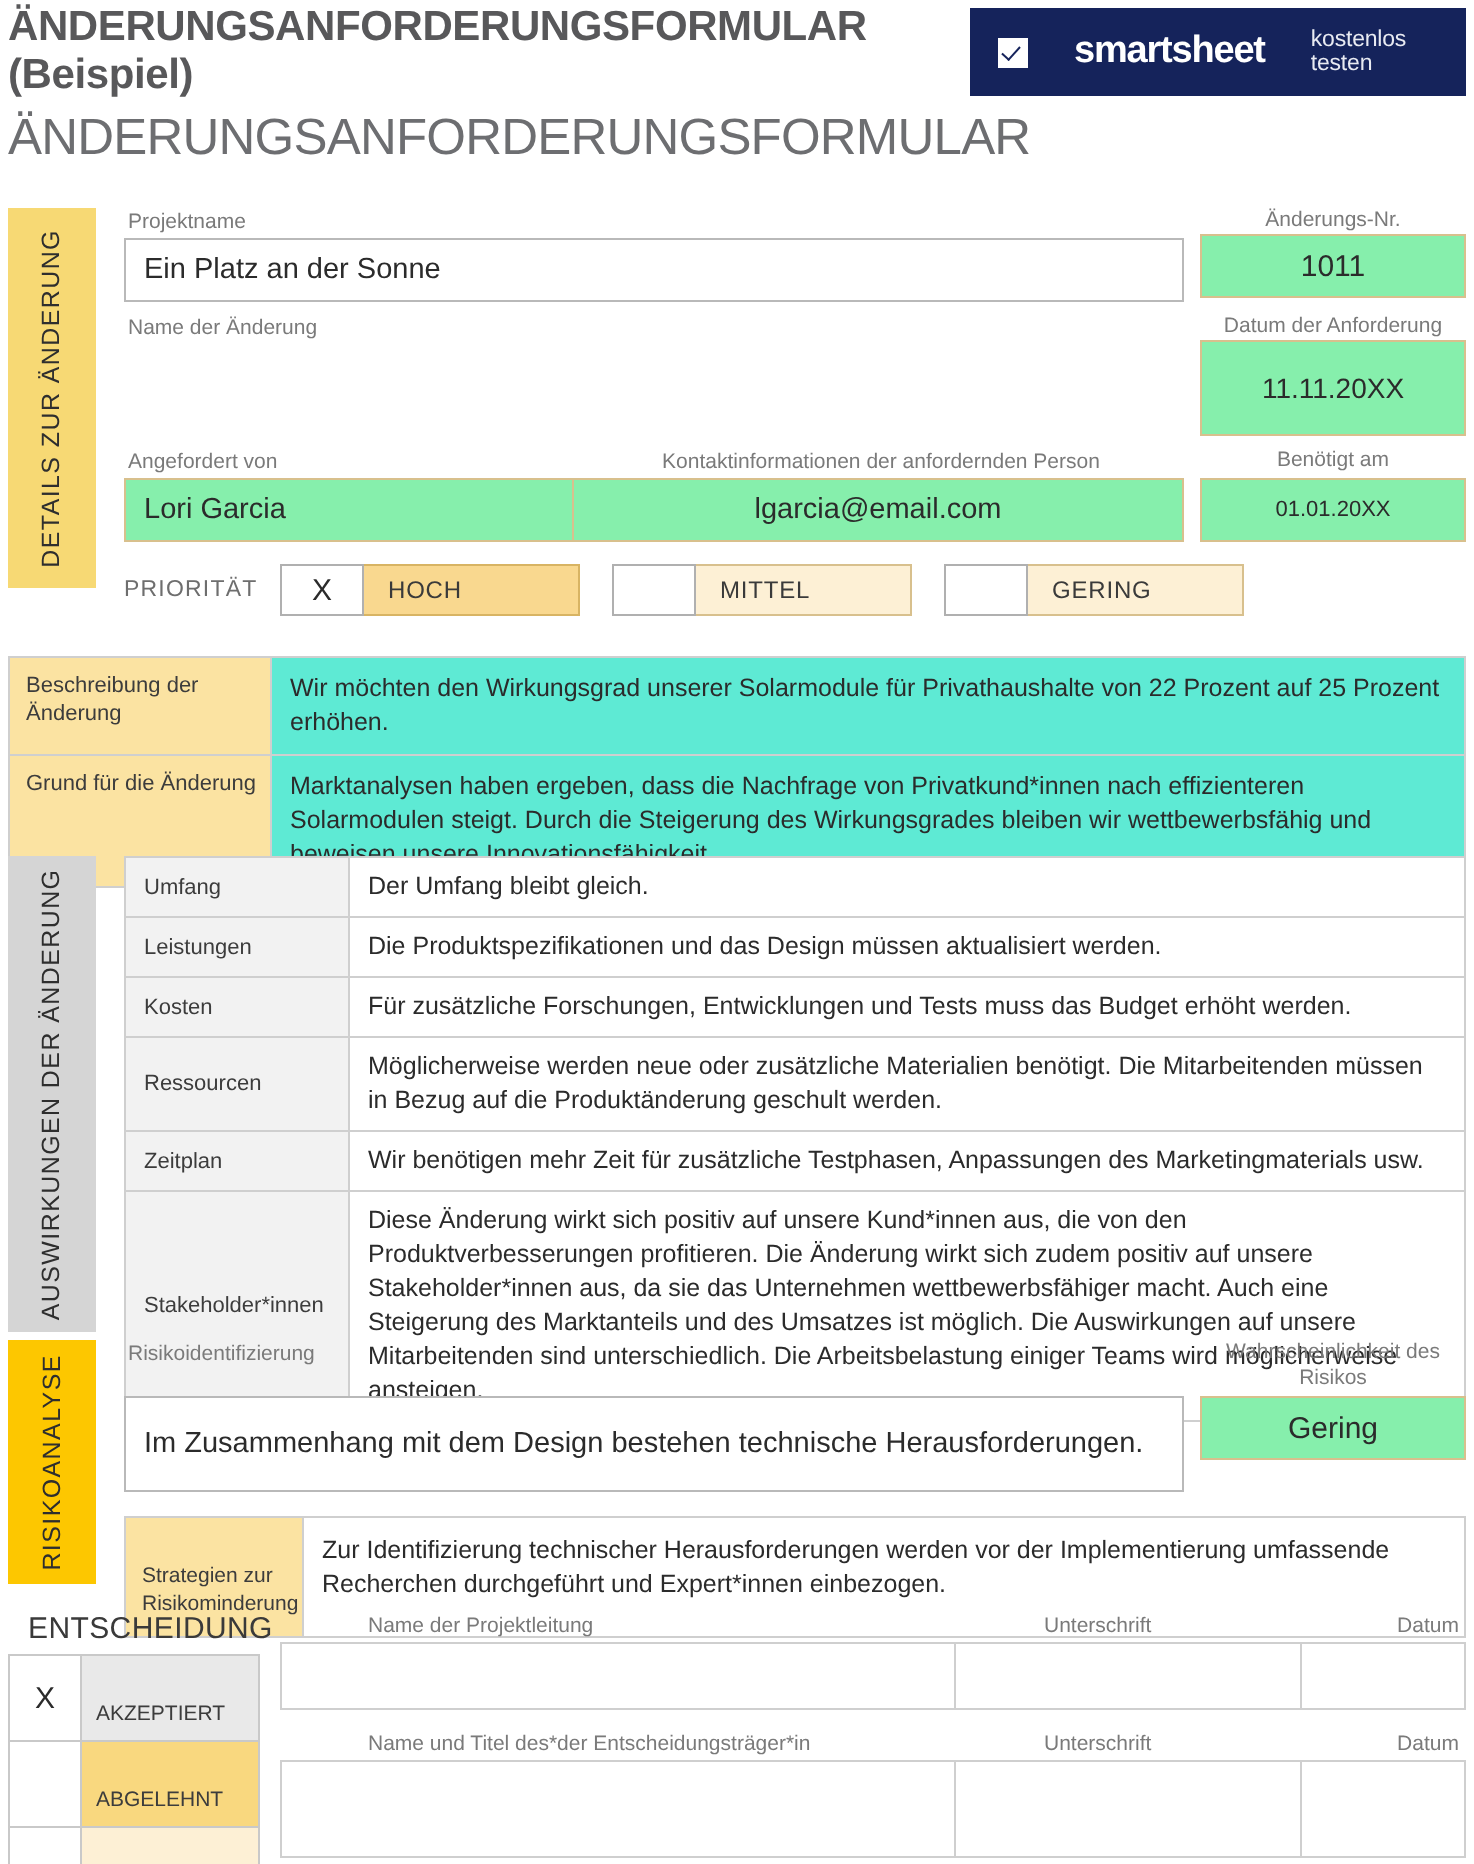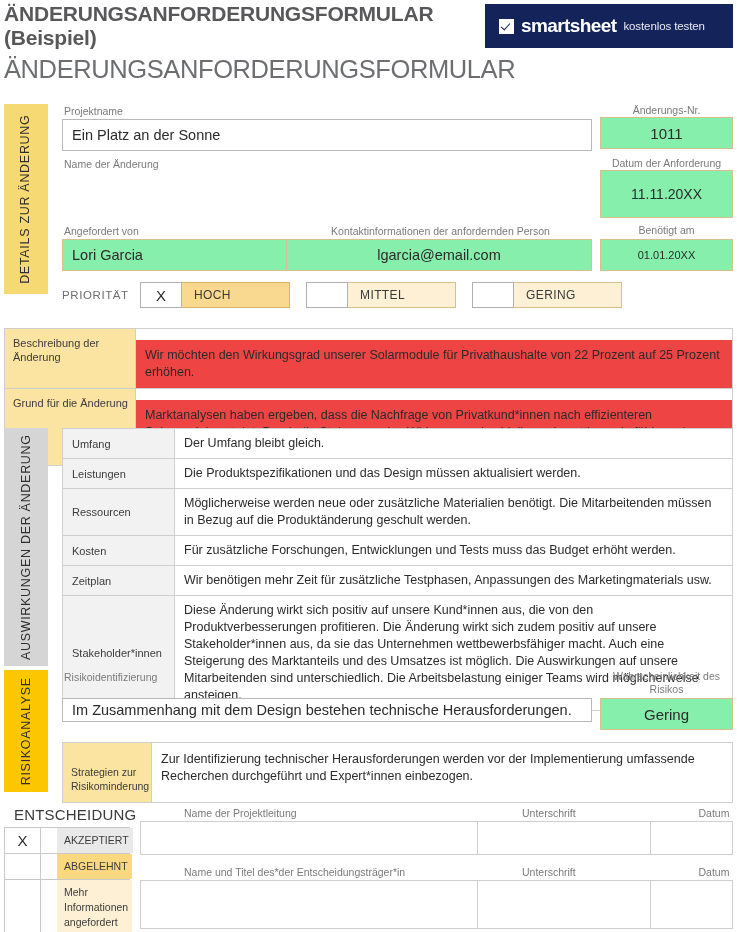--- a/index.html
+++ b/index.html
@@ -20,21 +20,21 @@
     color: #58585a; letter-spacing: -0.2px;
   }
   .title-sub {
     position: absolute; left: 4px; top: 57px;
     font-size: 25.5px; color: #6d6e71; letter-spacing: -0.4px;
     line-height: 1; white-space: nowrap;
   }
   .logo {
     position: absolute; right: 4px; top: 4px;
     width: 248px; height: 44px; background: #15235b;
-    display: flex; align-items: center; padding-left: 14px; gap: 7px;
+    display: flex; align-items: center; padding-left: 14px; gap: 23px;
   }
   .logo-check {
     width: 15px; height: 15px; background: #ffffff; position: relative;
     flex: none;
   }
   .logo-check::after {
     content: ""; position: absolute; left: 4px; top: 2px;
     width: 4px; height: 8px; border: solid #15235b;
     border-width: 0 1.8px 1.8px 0; transform: rotate(42deg);
   }
@@ -94,22 +94,22 @@
   
   .desc { position: absolute; left: 4px; top: 328px; width: 729px; }
   .desc-row { display: flex; border: 1px solid #cfcfcf; border-bottom: none; }
   .desc-row:last-child { border-bottom: 1px solid #cfcfcf; }
   .desc-lab {
     width: 131px; flex: none; background: #fbe3a2;
     font-size: 11px; color: #3c3c3c; line-height: 14px;
     padding: 7px 0 7px 8px; border-right: 1px solid #cfcfcf;
   }
   .desc-val {
-    flex: 1; background: #ef4444; font-size: 12.5px; color: #2b2b2b;
-    line-height: 17px; padding: 7px 10px 7px 9px; margin-top: 11px;
+    flex: 1; background: #5eead4; font-size: 12.5px; color: #2b2b2b;
+    line-height: 17px; padding: 7px 10px 7px 9px;
   }
 
   
   .impacts { position: absolute; left: 0; top: 428px; width: 737px; }
   .impacts .rail { top: 0; height: 238px; }
   .imp-table { position: absolute; left: 62px; top: 0; width: 671px; border: 1px solid #cfcfcf; border-bottom: none; }
   .imp-row { display: flex; border-bottom: 1px solid #cfcfcf; }
   .imp-lab {
     width: 112px; flex: none; background: #f2f2f2;
     font-size: 11px; color: #3c3c3c; padding: 0 0 0 9px;
@@ -140,21 +140,21 @@
   .dec-left { position: absolute; left: 4px; top: 0; width: 126px; }
   .dec-title { font-size: 15px; color: #3a3a3a; letter-spacing: 0.2px; padding-left: 10px; }
   .dec-tbl { margin-top: 4px; border: 1px solid #c9c9c9; }
   .dec-row { display: flex; border-bottom: 1px solid #c9c9c9; }
   .dec-row:last-child { border-bottom: none; }
   .dec-chk {
     width: 36px; flex: none; border-right: 1px solid #c9c9c9;
     display: flex; align-items: center; justify-content: center;
     font-size: 15px; color: #2b2b2b; background: #fff;
   }
-  .dec-name { flex: 1; font-size: 10.5px; color: #3c3c3c; line-height: 15px; padding: 5px 4px 5px 7px; margin-left: 16px; }
+  .dec-name { flex: 1; font-size: 10.5px; color: #3c3c3c; line-height: 15px; padding: 22px 4px 5px 7px; }
   .dec-row.r1 .dec-name { background: #e9e9e9; }
   .dec-row.r2 .dec-name { background: #f9d87f; }
   .dec-row.r3 .dec-name { background: #fdf0d5; min-height: 62px; }
 
   .sig { position: absolute; left: 140px; top: 0; width: 593px; }
   .sig-head { display: flex; font-size: 10.5px; color: #7a7a7a; line-height: 15px; padding-left: 44px; }
   .sig-boxrow { display: flex; border: 1px solid #cfcfcf; }
   .sig-boxrow > div { border-right: 1px solid #cfcfcf; }
   .sig-boxrow > div:last-child { border-right: none; }
   .c-name { width: 337px; flex: none; }
@@ -269,26 +269,26 @@
     <div class="imp-table">
       <div class="imp-row">
         <div class="imp-lab">Umfang</div>
         <div class="imp-val">Der Umfang bleibt gleich.</div>
       </div>
       <div class="imp-row">
         <div class="imp-lab">Leistungen</div>
         <div class="imp-val">Die Produktspezifikationen und das Design müssen aktualisiert werden.</div>
       </div>
       <div class="imp-row">
+        <div class="imp-lab">Kosten</div>
+        <div class="imp-val">Für zusätzliche Forschungen, Entwicklungen und Tests muss das Budget erhöht werden.</div>
+      </div>
+      <div class="imp-row">
         <div class="imp-lab">Ressourcen</div>
         <div class="imp-val">Möglicherweise werden neue oder zusätzliche Materialien benötigt. Die Mitarbeitenden müssen in Bezug auf die Produktänderung geschult werden.</div>
-      </div>
-      <div class="imp-row">
-        <div class="imp-lab">Kosten</div>
-        <div class="imp-val">Für zusätzliche Forschungen, Entwicklungen und Tests muss das Budget erhöht werden.</div>
       </div>
       <div class="imp-row">
         <div class="imp-lab">Zeitplan</div>
         <div class="imp-val">Wir benötigen mehr Zeit für zusätzliche Testphasen, Anpassungen des Marketingmaterials usw.</div>
       </div>
       <div class="imp-row">
         <div class="imp-lab">Stakeholder*innen</div>
         <div class="imp-val">Diese Änderung wirkt sich positiv auf unsere Kund*innen aus, die von den Produktverbesserungen profitieren. Die Änderung wirkt sich zudem positiv auf unsere Stakeholder*innen aus, da sie das Unternehmen wettbewerbsfähiger macht. Auch eine Steigerung des Marktanteils und des Umsatzes ist möglich. Die Auswirkungen auf unsere Mitarbeitenden sind unterschiedlich. Die Arbeitsbelastung einiger Teams wird möglicherweise ansteigen.</div>
       </div>
     </div>
@@ -296,21 +296,21 @@
 
   <div class="risk">
     <div class="rail gold">
       <span>RISIKOANALYSE</span>
     </div>
 
     <div class="risk-body">
       <div class="row-grid">
         <div class="left-col">
           <div class="flabel">Risikoidentifizierung</div>
-          <div class="fbox" style="height:24px;margin-top:13px">Im Zusammenhang mit dem Design bestehen technische Herausforderungen.</div>
+          <div class="fbox" style="height:48px;margin-top:13px">Im Zusammenhang mit dem Design bestehen technische Herausforderungen.</div>
         </div>
         <div class="right-col">
           <div class="rlabel">Wahrscheinlichkeit des Risikos</div>
           <div class="fbox cream center" style="height:32px;font-size:15px;margin-top:2px">Gering</div>
         </div>
       </div>
 
       <div class="risk-row2">
         <div class="risk-lab">Strategien zur Risikominderung</div>
         <div class="risk-val">Zur Identifizierung technischer Herausforderungen werden vor der Implementierung umfassende Recherchen durchgeführt und Expert*innen einbezogen.</div>

